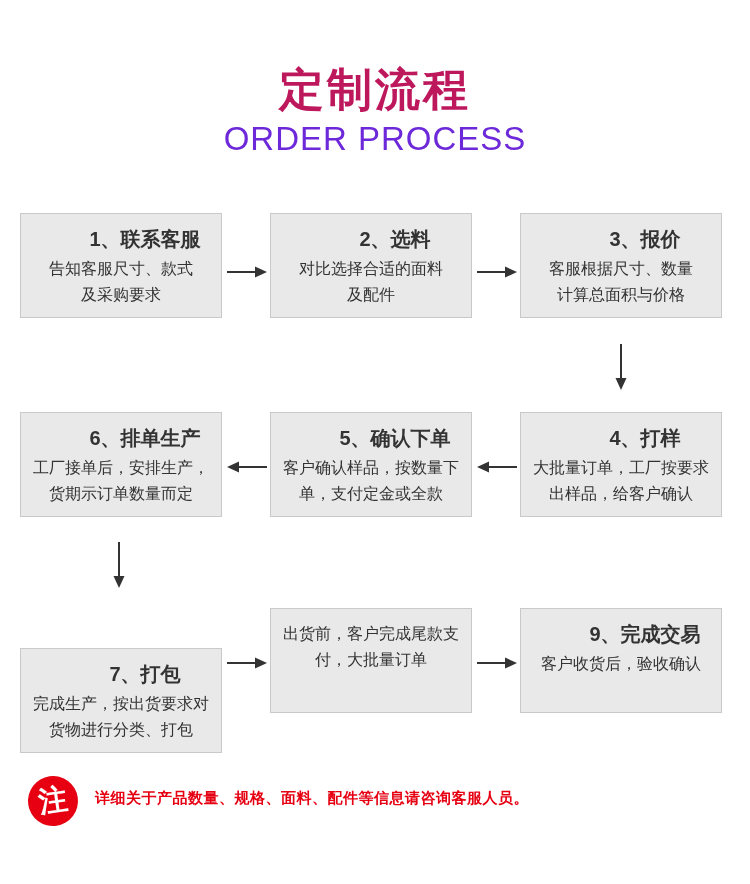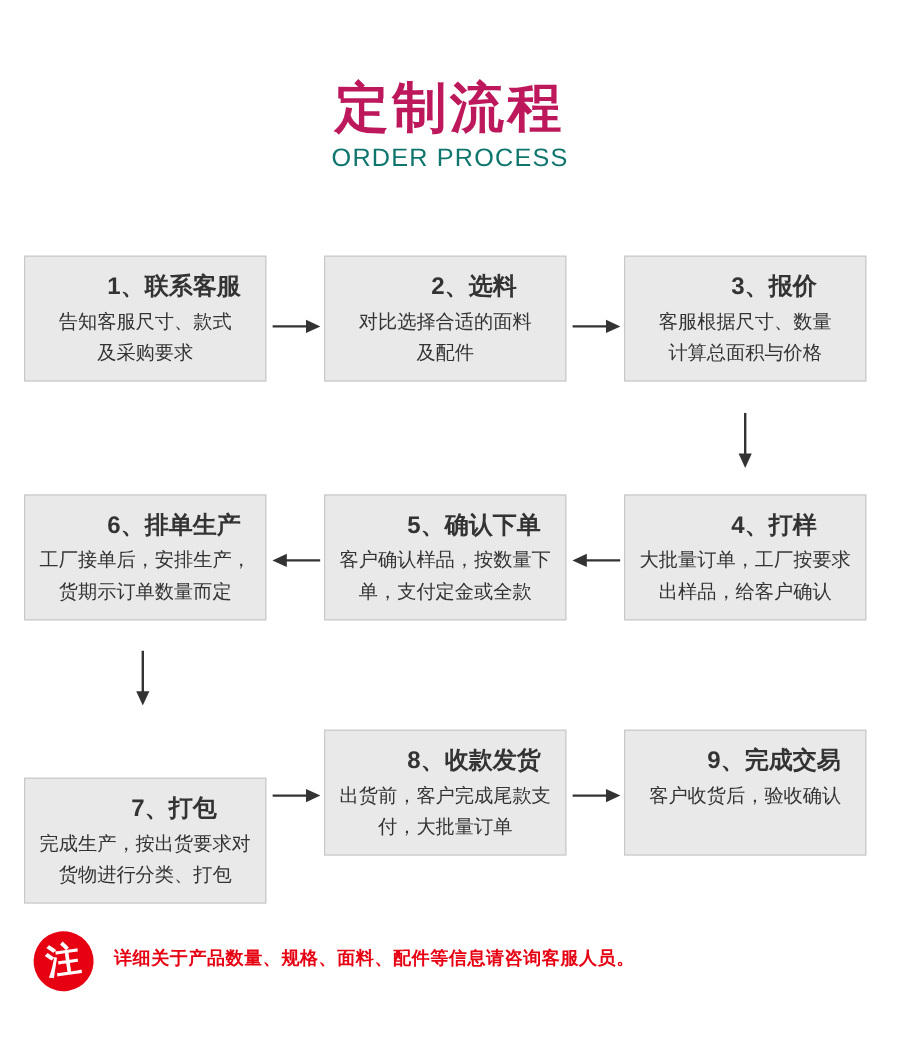--- a/index.html
+++ b/index.html
@@ -20,22 +20,22 @@
   }
   .title{
     position:absolute;left:0;top:60px;width:750px;
     text-align:center;
     font-size:45px;font-weight:bold;letter-spacing:3px;
     color:#be185d;
   }
   .subtitle{
     position:absolute;left:0;top:120px;width:750px;
     text-align:center;
-    font-size:21px;font-weight:500;letter-spacing:1px;
-    color:#0f766e;
+    font-size:33px;font-weight:500;letter-spacing:1px;
+    color:#6d28d9;
   }
   .step-box{
     position:absolute;
     width:202px;height:105px;
     background:var(--box-bg);
     border:1px solid var(--box-border);
     text-align:center;
     padding-top:12px;
   }
   .step-title{
@@ -112,21 +112,20 @@
     <div class="step-body">工厂接单后，安排生产，
 货期示订单数量而定</div>
   </div>
 
   <div class="step-box pos-r3c1">
     <div class="step-title">7、打包</div>
     <div class="step-body">完成生产，按出货要求对
 货物进行分类、打包</div>
   </div>
   <div class="step-box pos-r3c2">
-    <div class="step-title">8、收款发货</div>
     <div class="step-body">出货前，客户完成尾款支
 付，大批量订单</div>
   </div>
   <div class="step-box pos-r3c3">
     <div class="step-title">9、完成交易</div>
     <div class="step-body">客户收货后，验收确认</div>
   </div>
 
   <div class="arrow" style="left:227px;top:265px;">
     <svg width="40" height="14" viewBox="0 0 40 14">

